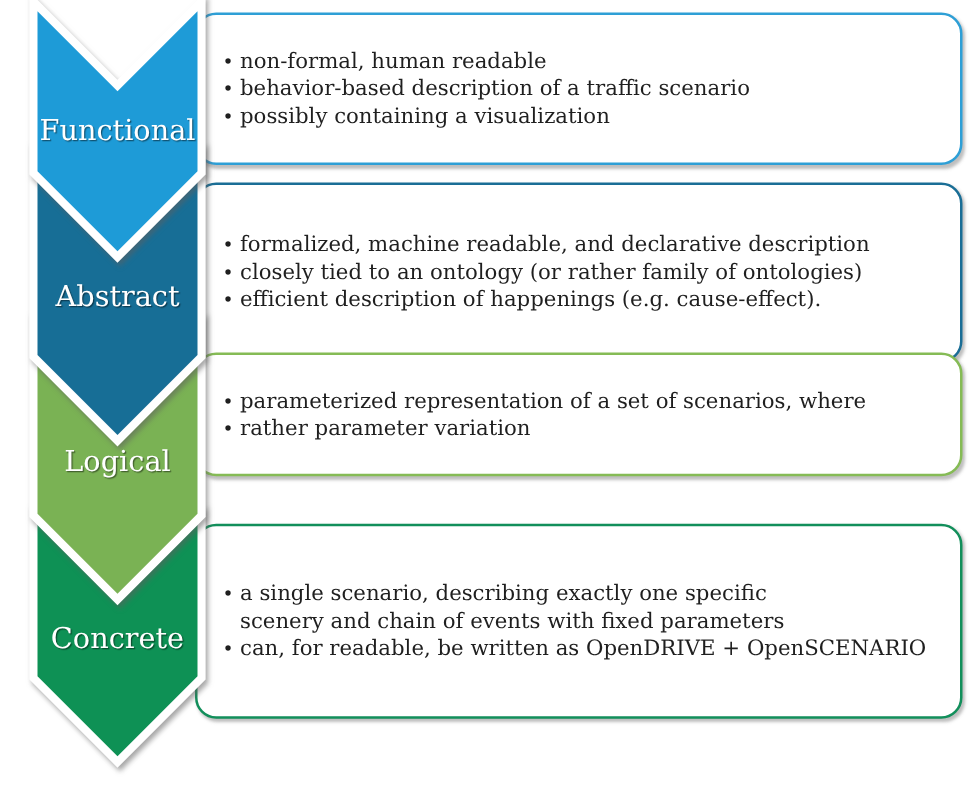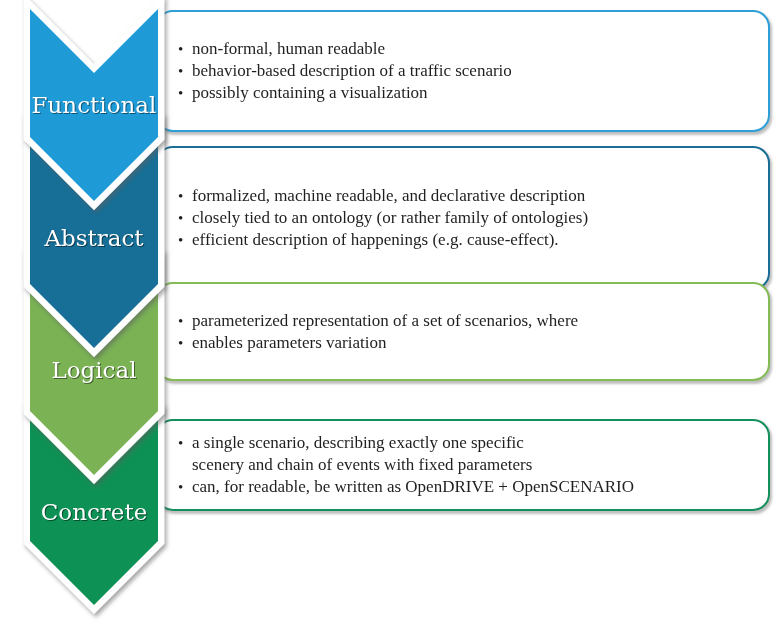--- a/index.html
+++ b/index.html
@@ -18,21 +18,20 @@
     width: 614px;
     box-sizing: border-box;
     background: #ffffff;
     border: 2.4px solid #888;
     border-radius: 17px;
     box-shadow: 2px 2.5px 2.5px rgba(110,110,110,0.45);
     display: flex;
     flex-direction: column;
     justify-content: center;
     padding: 6px 8px 6px 20px;
-    font-family: Liberation Serif, serif;
   }
   .bullet { font-size: 17px; line-height: 22px; color: var(--text-color, #1f1f1f); }
   .bullet .bline { padding-left: 14px; }
   .bullet .bline.first { padding-left: 0; }
   .bullet .bglyph {
     display: inline-block;
     width: 14px;
     font-size: 15px;
   }
   svg.chevrons-layer {
@@ -80,24 +79,24 @@
         </div>
         <div class="bullet">
           <div class="bline first"><span class="bglyph">•</span><span>efficient description of happenings (e.g. cause-effect).</span></div>
         </div>
       </div>
       <div class="level-box" style="top: 282px; height: 99px; border-color: rgb(133, 187, 85);">
         <div class="bullet">
           <div class="bline first"><span class="bglyph">•</span><span>parameterized representation of a set of scenarios, where</span></div>
         </div>
         <div class="bullet">
-          <div class="bline first"><span class="bglyph">•</span><span>enables parameters variation</span></div>
+          <div class="bline first"><span class="bglyph">•</span><span>rather parameter variation</span></div>
         </div>
       </div>
-      <div class="level-box" style="top: 419px; height: 92px; border-color: rgb(18, 143, 91);">
+      <div class="level-box" style="top: 419px; height: 156px; border-color: rgb(18, 143, 91);">
         <div class="bullet">
           <div class="bline first"><span class="bglyph">•</span><span>a single scenario, describing exactly one specific</span></div>
           <div class="bline"><span>scenery and chain of events with fixed parameters</span></div>
         </div>
         <div class="bullet">
           <div class="bline first"><span class="bglyph">•</span><span>can, for readable, be written as OpenDRIVE + OpenSCENARIO</span></div>
         </div>
       </div>
     </div>
   <svg class="chevrons-layer" width="781" height="628" viewBox="0 0 781 628">

